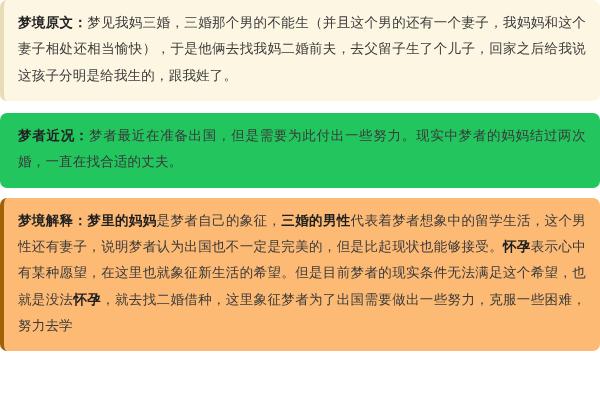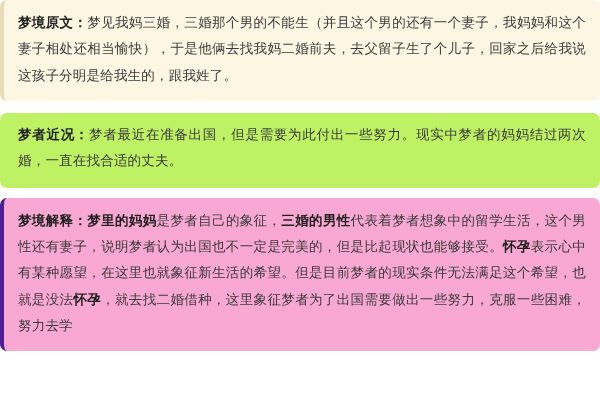--- a/index.html
+++ b/index.html
@@ -28,27 +28,26 @@
     color: #3a3a3a;
     letter-spacing: 0.2px;
     text-align: justify;
     border-radius: 7px;
   }
   .block.cream {
     background: #fdf6e3;
     border-left: 4px solid #e8dcb8;
   }
   .block.plain {
-    background: #bef264;
+    background: #22c55e;
     border-left: 4px solid transparent;
-    font-family: Liberation Mono, monospace;
   }
   .block.blue {
-    background: #f9a8d4;
-    border-left: 4px solid #4c1d95;
+    background: #fdba74;
+    border-left: 4px solid #a16207;
   }
   .lead {
     font-weight: bold;
     color: #222222;
   }
   .kw {
     font-weight: bold;
     color: #1f1f1f;
   }
   .spacer-sm {

